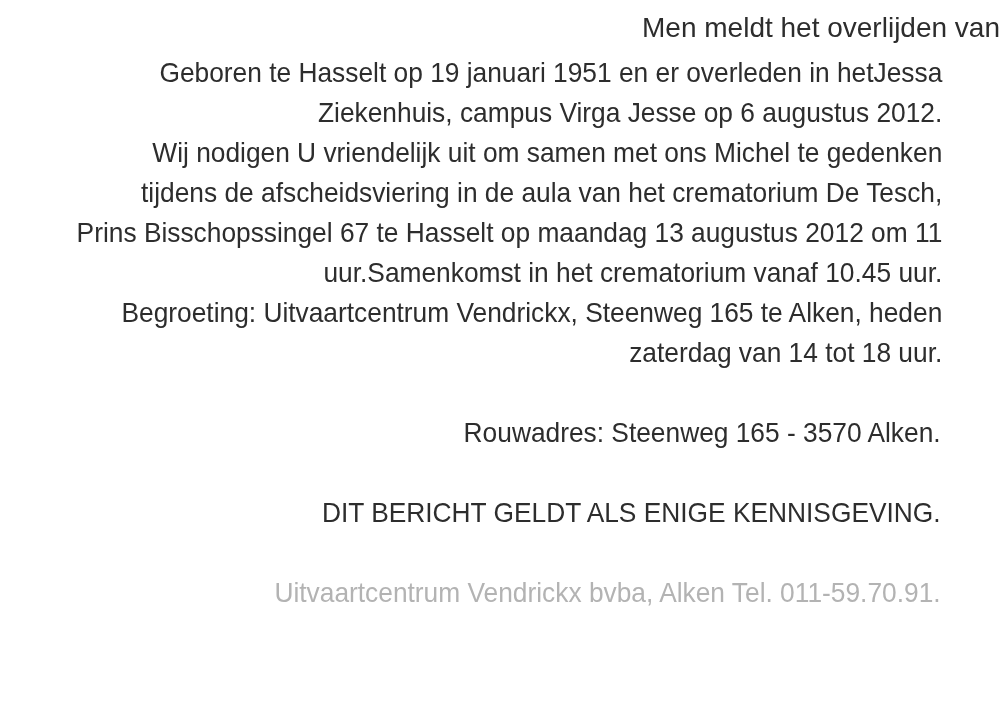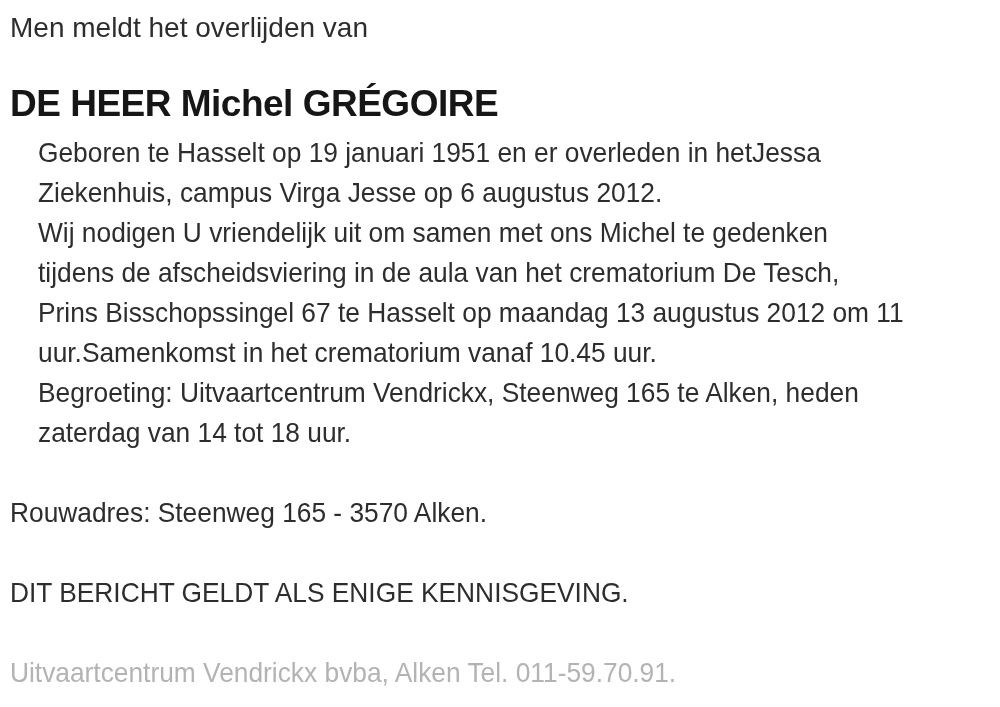--- a/index.html
+++ b/index.html
@@ -8,20 +8,21 @@
     background: #ffffff;
   }
   body {
     width: 1000px;
     height: 707px;
     overflow: hidden;
     font-family: "Liberation Sans", "DejaVu Sans", sans-serif;
   }
   .notice {
     padding: 8px 0 0 10px;
+    text-align: right;
   }
   .intro {
     font-size: 28px;
     line-height: 40px;
     color: #2d2d2d;
     white-space: nowrap;
   }
   .deceased-name {
     margin-top: 32px;
     font-size: 37px;
@@ -52,21 +53,20 @@
     color: #b3b3b3;
   }
 </style>
 </head>
 <body>
 
 <div class="notice">
 
   <div class="intro">Men meldt het overlijden van</div>
 
-  <div class="deceased-name">DE HEER Michel GRÉGOIRE</div>
 
   <div class="body-block">
     <div class="line narrow">Geboren te Hasselt op 19 januari 1951 en er overleden in hetJessa</div>
     <div class="line narrow">Ziekenhuis, campus Virga Jesse op 6 augustus 2012.</div>
     <div class="line narrow">Wij nodigen U vriendelijk uit om samen met ons Michel te gedenken</div>
     <div class="line narrow">tijdens de afscheidsviering in de aula van het crematorium De Tesch,</div>
     <div class="line narrow">Prins Bisschopssingel 67 te Hasselt op maandag 13 augustus 2012 om 11</div>
     <div class="line narrow">uur.Samenkomst in het crematorium vanaf 10.45 uur.</div>
     <div class="line narrow">Begroeting: Uitvaartcentrum Vendrickx, Steenweg 165 te Alken, heden</div>
     <div class="line narrow">zaterdag van 14 tot 18 uur.</div>

